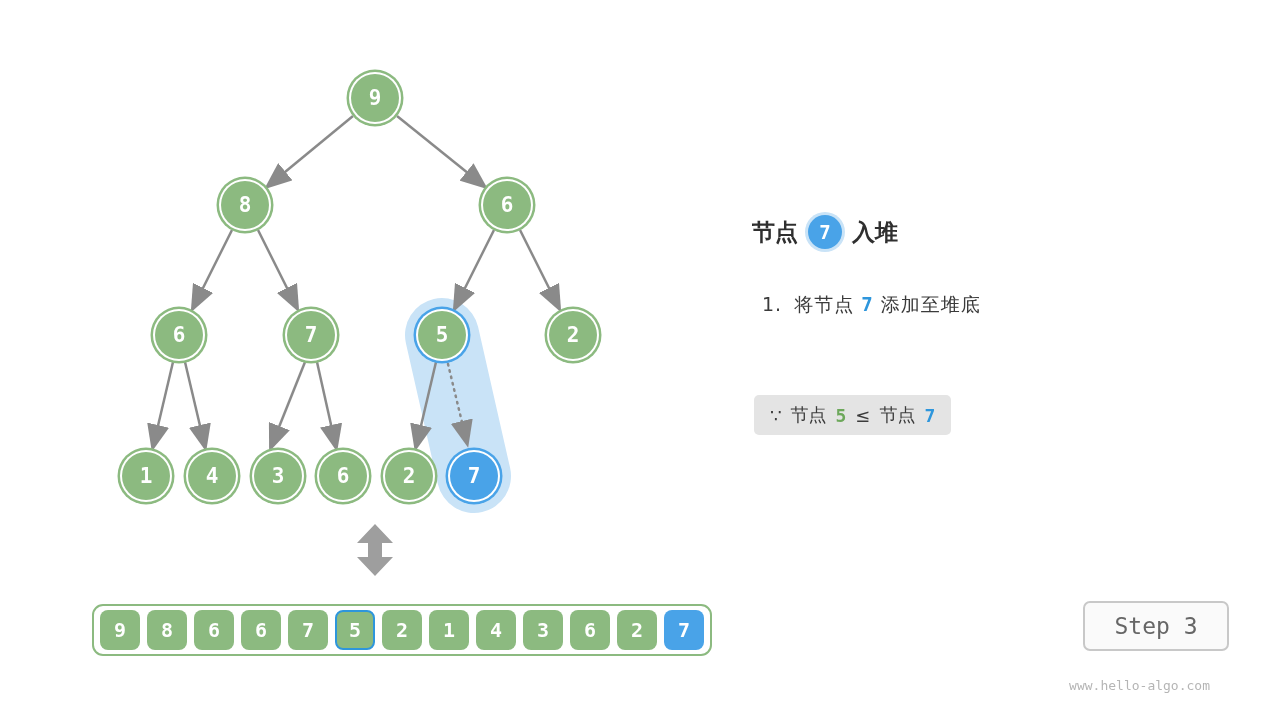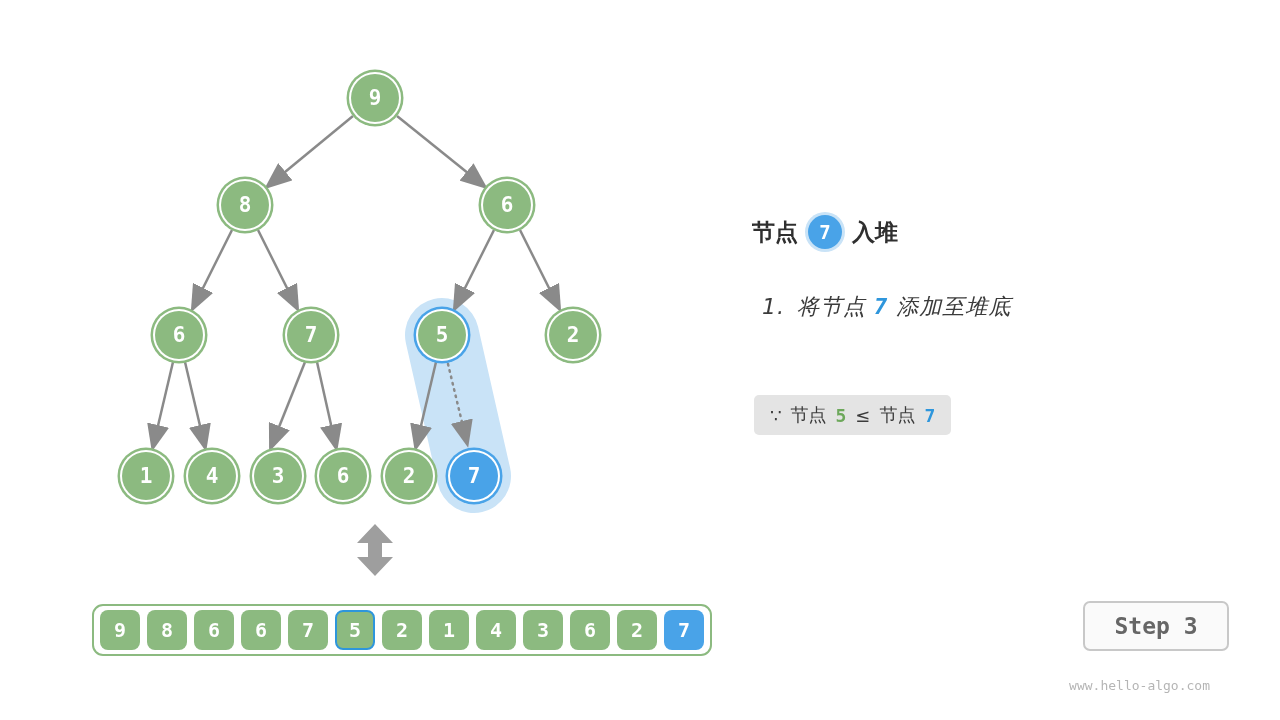--- a/index.html
+++ b/index.html
@@ -22,21 +22,21 @@
   
   .panel-title{
     position:absolute;left:752px;top:211px;height:42px;
     display:flex;align-items:center;gap:10px;font-size:23px;font-weight:bold;color:#2f2f2f;
   }
   .title-circle{
     width:34px;height:34px;border-radius:50%;background:#49a3e8;
     box-shadow:0 0 0 3px #c9e3f7;color:#fff;display:flex;align-items:center;justify-content:center;
     font-family:"DejaVu Sans Mono",monospace;font-size:19px;font-weight:bold;
   }
-  .step-line{position:absolute;left:762px;font-size:22px;color:#3b3b3b;letter-spacing:1px;font-style:italic;}
+  .step-line{position:absolute;left:762px;font-size:19px;color:#3b3b3b;letter-spacing:1px;}
   .step-line .num{margin-right:12px;}
   .accent-blue{color:#2e96dc;font-weight:bold;font-family:"DejaVu Sans Mono",monospace;}
   .accent-green{color:#6da85b;font-weight:bold;font-family:"DejaVu Sans Mono",monospace;}
   .note-box{
     position:absolute;left:754px;top:395px;background:#e4e4e4;border-radius:5px;
     padding:8px 16px;font-size:18px;color:#3b3b3b;display:flex;align-items:center;gap:9px;
   }
 
   
   .array-wrap{
@@ -50,21 +50,21 @@
     box-sizing:border-box;
   }
   .cell-sel{border:2.5px solid #2e96dc;}
   .cell-blue{background:#49a3e8;}
 
   
   .step-badge{
     position:absolute;left:1083px;top:601px;width:146px;height:50px;
     background:#fafafa;border:2px solid #c8c8c8;border-radius:7px;
     display:flex;align-items:center;justify-content:center;
-    font-family:"DejaVu Sans Mono",monospace;font-weight:bold;font-size:23px;color:#666;
+    font-family:"DejaVu Sans Mono",monospace;font-weight:normal;font-size:23px;color:#666;
     box-sizing:border-box;
   }
   .watermark{
     position:absolute;right:70px;top:678px;font-family:"DejaVu Sans Mono",monospace;
     font-size:13px;color:#b5b5b5;
   }
 </style>
 </head>
 <body>
 

